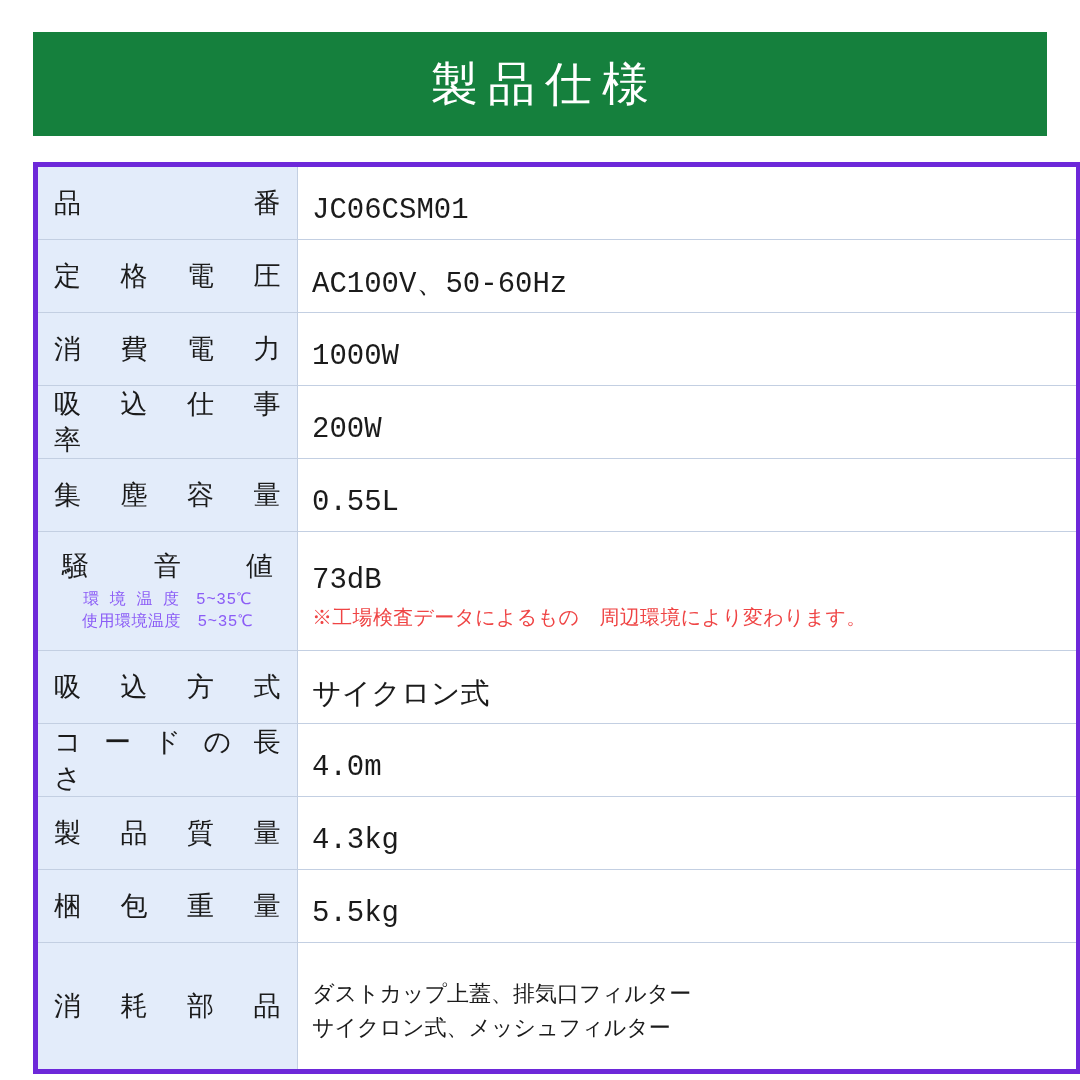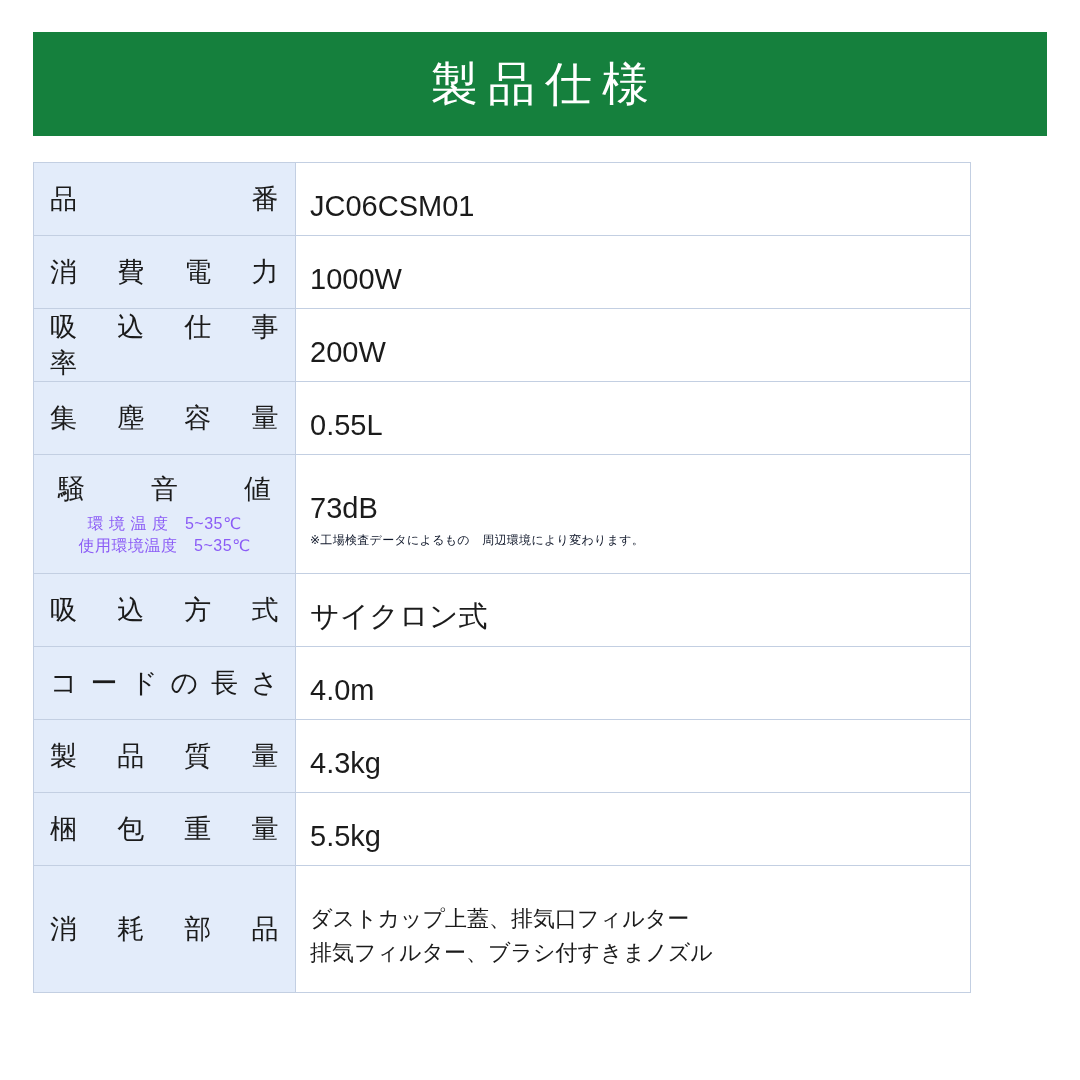--- a/index.html
+++ b/index.html
@@ -33,23 +33,24 @@
   .spec-header-title {
     color: #ffffff;
     font-size: 47px;
     letter-spacing: 10px;
     font-weight: 400;
     text-indent: 10px;
   }
   
   .spec-table {
     border-collapse: collapse;
-    width: 938px;
+    width: 1048px;
     table-layout: fixed;
-    border: 1px solid #6d28d9;
+    border: 5px solid #6d28d9;
+    font-family: Liberation Mono, monospace;
   }
   .spec-table col.label-col { width: 262px; }
   .spec-table col.value-col { width: auto; }
 
   .spec-table tr { }
   .spec-table td {
     border: 1px solid #c3cfe2;
     vertical-align: middle;
     padding: 0;
   }
@@ -103,22 +104,22 @@
     margin-left: 46px;
   }
   .noise-value-main {
     display: block;
     font-size: 29px;
     line-height: 1.1;
     padding-bottom: 8px;
   }
   .noise-note {
     display: block;
-    font-size: 12px;
-    color: #0f172a;
+    font-size: 20px;
+    color: #ef4444;
     letter-spacing: 0.3px;
   }
   
   tr.consumables td.label { height: 112px; }
   tr.consumables td.value { height: 112px; }
   .value-multiline {
     display: block;
     font-size: 22px;
     line-height: 1.55;
     white-space: nowrap;
@@ -142,20 +143,26 @@
       <col class="value-col">
     </colgroup>
     <tbody>
       <tr>
         <td class="label">
           <span class="lbl-spread">品　　　　番</span>
         </td>
         <td class="value">JC06CSM01</td>
       </tr>
 
+      <tr>
+        <td class="label">
+          <span class="lbl-spread">定　格　電　圧</span>
+        </td>
+        <td class="value">AC100V、50-60Hz</td>
+      </tr>
 
       <tr>
         <td class="label">
           <span class="lbl-spread">消　費　電　力</span>
         </td>
         <td class="value">1000W</td>
       </tr>
 
       <tr>
         <td class="label">
@@ -212,18 +219,18 @@
         <td class="value">5.5kg</td>
       </tr>
 
 
       <tr class="consumables">
         <td class="label">
           <span class="lbl-spread">消　耗　部　品</span>
         </td>
         <td class="value">
           <span class="value-multiline">ダストカップ上蓋、排気口フィルター</span>
-          <span class="value-multiline">排気フィルター、ブラシ付すきまノズル</span>
+          <span class="value-multiline">サイクロン式、メッシュフィルター</span>
         </td>
       </tr>
     </tbody>
   </table>
 </div>
 
 </body></html>

